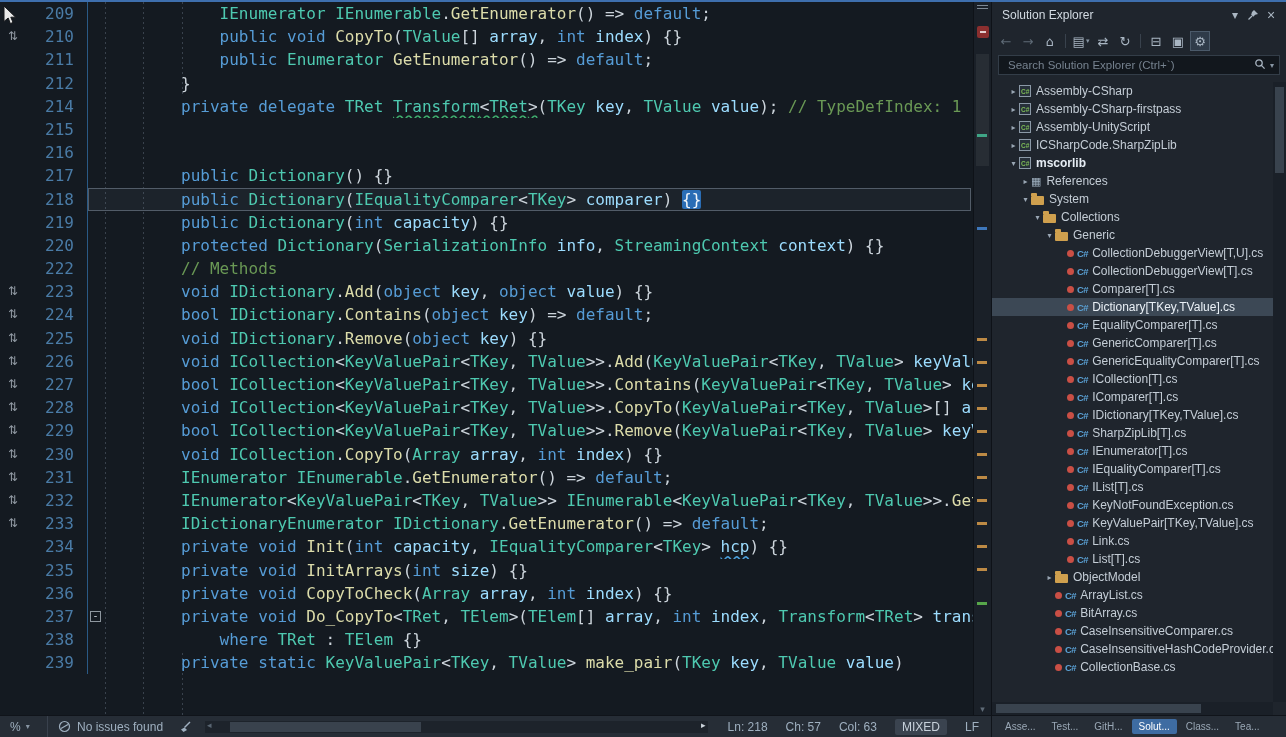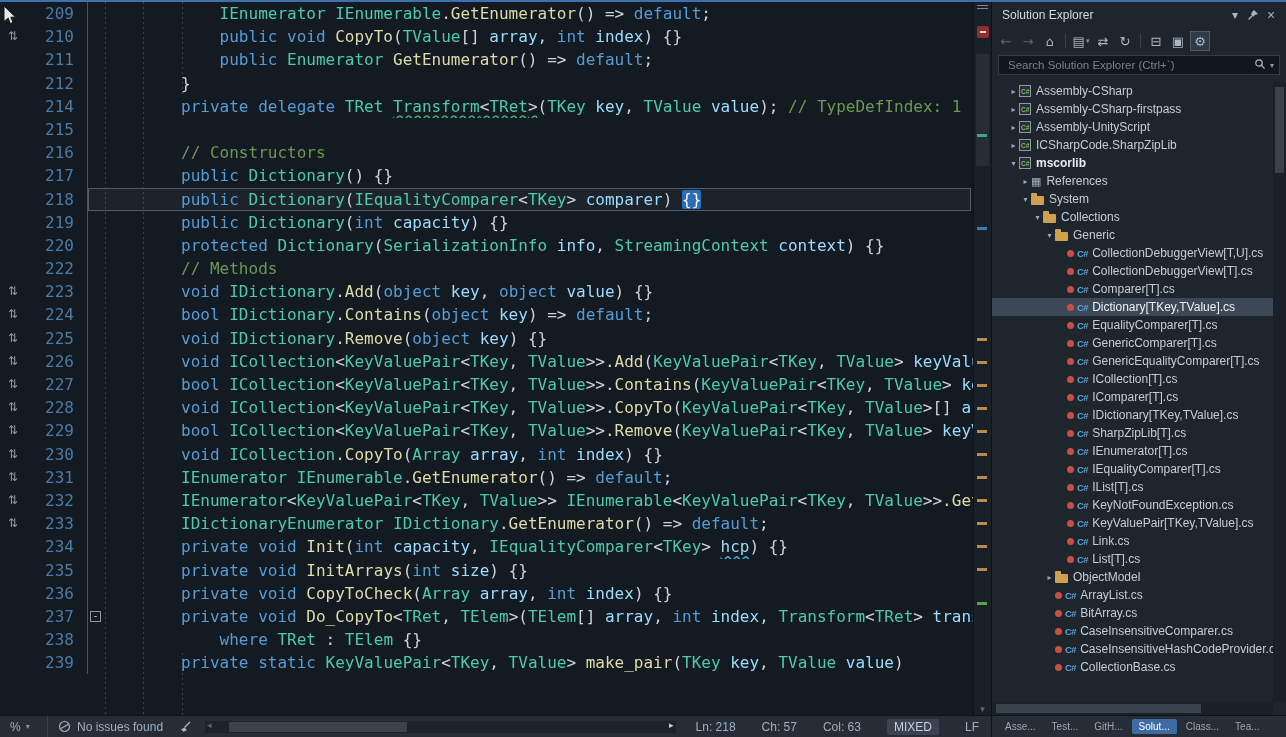--- a/index.html
+++ b/index.html
@@ -83,21 +83,21 @@
                 font-size:12px; color:#9fb0c0; }
   .zoom { width:48px; flex:none; display:flex; align-items:center; gap:5px; padding-left:10px; height:100%;
           border-right:1px solid #39414d; }
   .zoom .zcaret { font-size:8px; color:#8795a3; }
   .health { display:flex; align-items:center; gap:6px; padding:0 10px; flex:none; }
   .cleanup { width:24px; flex:none; display:flex; justify-content:center; }
   .hscroll { flex:1; height:12px; margin:0 8px; background:#1d232b; position:relative; }
   .hthumb { position:absolute; left:5%; top:1px; bottom:1px; width:38%; background:#39424d; }
   .hs-left { position:absolute; left:2px; top:-1px; color:#5a6673; font-size:9px; }
   .hs-right { position:absolute; right:2px; top:-1px; color:#cdd5dd; font-size:9px; }
-  .caret-info { display:flex; align-items:center; gap:26px; padding:0 12px; flex:none; }
+  .caret-info { display:flex; align-items:center; gap:18px; padding:0 12px; flex:none; }
   .chip { background:#3a434f; color:#c7d1db; padding:1px 7px; border-radius:2px; }
   .tool-tabs { width:295px; flex:none; display:flex; align-items:center; gap:2px; padding:0 6px; height:100%;
                border-left:1px solid #10141a; }
   .ttab { padding:2px 7px; font-size:10px; color:#9aa8b6; border-radius:2px; }
   .ttab.active { background:#3e6ca2; color:#ffffff; }
 </style>
 </head>
 <body>
 
 <div class="app">
@@ -108,21 +108,21 @@
       <div class="guide" style="left:143px"></div>
       <div class="guide" style="left:182px; height:94px"></div>
       <div class="guide" style="left:182px; top:651px; height:62px; bottom:auto"></div>
       <div class="code-lines">
           <div class="line"><span class="g-icons"></span><span class="g-num">209</span><span class="g-sep"></span><span class="g-outline"></span><span class="code"><span class="tk-w">            </span><span class="tk-t">IEnumerator</span><span class="tk-w"> </span><span class="tk-t">IEnumerable</span><span class="tk-w">.</span><span class="tk-m">GetEnumerator</span><span class="tk-w">() =&gt; </span><span class="tk-k">default</span><span class="tk-w">;</span></span></div>
           <div class="line"><span class="g-icons">⇅</span><span class="g-num">210</span><span class="g-sep"></span><span class="g-outline"></span><span class="code"><span class="tk-w">            </span><span class="tk-k">public</span><span class="tk-w"> </span><span class="tk-k">void</span><span class="tk-w"> </span><span class="tk-m">CopyTo</span><span class="tk-w">(</span><span class="tk-t">TValue</span><span class="tk-w">[] </span><span class="tk-p">array</span><span class="tk-w">, </span><span class="tk-k">int</span><span class="tk-w"> </span><span class="tk-p">index</span><span class="tk-w">) {}</span></span></div>
           <div class="line"><span class="g-icons"></span><span class="g-num">211</span><span class="g-sep"></span><span class="g-outline"></span><span class="code"><span class="tk-w">            </span><span class="tk-k">public</span><span class="tk-w"> </span><span class="tk-t">Enumerator</span><span class="tk-w"> </span><span class="tk-m">GetEnumerator</span><span class="tk-w">() =&gt; </span><span class="tk-k">default</span><span class="tk-w">;</span></span></div>
           <div class="line"><span class="g-icons"></span><span class="g-num">212</span><span class="g-sep"></span><span class="g-outline"></span><span class="code"><span class="tk-w">        }</span></span></div>
           <div class="line"><span class="g-icons"></span><span class="g-num">214</span><span class="g-sep"></span><span class="g-outline"></span><span class="code"><span class="tk-w">        </span><span class="tk-k">private</span><span class="tk-w"> </span><span class="tk-k">delegate</span><span class="tk-w"> </span><span class="tk-t">TRet</span><span class="tk-w"> </span><span class="tk-t tk-sqg">Transform</span><span class="tk-w tk-sqg">&lt;</span><span class="tk-t tk-sqg">TRet</span><span class="tk-w tk-sqg">&gt;</span><span class="tk-w">(</span><span class="tk-t">TKey</span><span class="tk-w"> </span><span class="tk-p">key</span><span class="tk-w">, </span><span class="tk-t">TValue</span><span class="tk-w"> </span><span class="tk-p">value</span><span class="tk-w">); </span><span class="tk-c">// TypeDefIndex: 1</span></span></div>
           <div class="line"><span class="g-icons"></span><span class="g-num">215</span><span class="g-sep"></span><span class="g-outline"></span><span class="code"></span></div>
-          <div class="line"><span class="g-icons"></span><span class="g-num">216</span><span class="g-sep"></span><span class="g-outline"></span><span class="code"><span class="tk-w">        </span><span class="tk-c">// Constructors</span></span></div>
+          <div class="line"><span class="g-icons"></span><span class="g-num">216</span><span class="g-sep"></span><span class="g-outline"></span></div>
           <div class="line"><span class="g-icons"></span><span class="g-num">217</span><span class="g-sep"></span><span class="g-outline"></span><span class="code"><span class="tk-w">        </span><span class="tk-k">public</span><span class="tk-w"> </span><span class="tk-t">Dictionary</span><span class="tk-w">() {}</span></span></div>
           <div class="line current"><span class="g-icons"></span><span class="g-num">218</span><span class="g-sep"></span><span class="g-outline"></span><span class="code"><span class="tk-w">        </span><span class="tk-k">public</span><span class="tk-w"> </span><span class="tk-t">Dictionary</span><span class="tk-w">(</span><span class="tk-t">IEqualityComparer</span><span class="tk-w">&lt;</span><span class="tk-t">TKey</span><span class="tk-w">&gt; </span><span class="tk-p">comparer</span><span class="tk-w">) </span><span class="tk-hl">{}</span></span></div>
           <div class="line"><span class="g-icons"></span><span class="g-num">219</span><span class="g-sep"></span><span class="g-outline"></span><span class="code"><span class="tk-w">        </span><span class="tk-k">public</span><span class="tk-w"> </span><span class="tk-t">Dictionary</span><span class="tk-w">(</span><span class="tk-k">int</span><span class="tk-w"> </span><span class="tk-p">capacity</span><span class="tk-w">) {}</span></span></div>
           <div class="line"><span class="g-icons"></span><span class="g-num">220</span><span class="g-sep"></span><span class="g-outline"></span><span class="code"><span class="tk-w">        </span><span class="tk-k">protected</span><span class="tk-w"> </span><span class="tk-t">Dictionary</span><span class="tk-w">(</span><span class="tk-t">SerializationInfo</span><span class="tk-w"> </span><span class="tk-p">info</span><span class="tk-w">, </span><span class="tk-t">StreamingContext</span><span class="tk-w"> </span><span class="tk-p">context</span><span class="tk-w">) {}</span></span></div>
           <div class="line"><span class="g-icons"></span><span class="g-num">222</span><span class="g-sep"></span><span class="g-outline"></span><span class="code"><span class="tk-w">        </span><span class="tk-c">// Methods</span></span></div>
           <div class="line"><span class="g-icons">⇅</span><span class="g-num">223</span><span class="g-sep"></span><span class="g-outline"></span><span class="code"><span class="tk-w">        </span><span class="tk-k">void</span><span class="tk-w"> </span><span class="tk-t">IDictionary</span><span class="tk-w">.</span><span class="tk-m">Add</span><span class="tk-w">(</span><span class="tk-k">object</span><span class="tk-w"> </span><span class="tk-p">key</span><span class="tk-w">, </span><span class="tk-k">object</span><span class="tk-w"> </span><span class="tk-p">value</span><span class="tk-w">) {}</span></span></div>
           <div class="line"><span class="g-icons">⇅</span><span class="g-num">224</span><span class="g-sep"></span><span class="g-outline"></span><span class="code"><span class="tk-w">        </span><span class="tk-k">bool</span><span class="tk-w"> </span><span class="tk-t">IDictionary</span><span class="tk-w">.</span><span class="tk-m">Contains</span><span class="tk-w">(</span><span class="tk-k">object</span><span class="tk-w"> </span><span class="tk-p">key</span><span class="tk-w">) =&gt; </span><span class="tk-k">default</span><span class="tk-w">;</span></span></div>
           <div class="line"><span class="g-icons">⇅</span><span class="g-num">225</span><span class="g-sep"></span><span class="g-outline"></span><span class="code"><span class="tk-w">        </span><span class="tk-k">void</span><span class="tk-w"> </span><span class="tk-t">IDictionary</span><span class="tk-w">.</span><span class="tk-m">Remove</span><span class="tk-w">(</span><span class="tk-k">object</span><span class="tk-w"> </span><span class="tk-p">key</span><span class="tk-w">) {}</span></span></div>
           <div class="line"><span class="g-icons">⇅</span><span class="g-num">226</span><span class="g-sep"></span><span class="g-outline"></span><span class="code"><span class="tk-w">        </span><span class="tk-k">void</span><span class="tk-w"> </span><span class="tk-t">ICollection</span><span class="tk-w">&lt;</span><span class="tk-t">KeyValuePair</span><span class="tk-w">&lt;</span><span class="tk-t">TKey</span><span class="tk-w">, </span><span class="tk-t">TValue</span><span class="tk-w">&gt;&gt;.</span><span class="tk-m">Add</span><span class="tk-w">(</span><span class="tk-t">KeyValuePair</span><span class="tk-w">&lt;</span><span class="tk-t">TKey</span><span class="tk-w">, </span><span class="tk-t">TValue</span><span class="tk-w">&gt; </span><span class="tk-p">keyValuePair</span></span></div>
           <div class="line"><span class="g-icons">⇅</span><span class="g-num">227</span><span class="g-sep"></span><span class="g-outline"></span><span class="code"><span class="tk-w">        </span><span class="tk-k">bool</span><span class="tk-w"> </span><span class="tk-t">ICollection</span><span class="tk-w">&lt;</span><span class="tk-t">KeyValuePair</span><span class="tk-w">&lt;</span><span class="tk-t">TKey</span><span class="tk-w">, </span><span class="tk-t">TValue</span><span class="tk-w">&gt;&gt;.</span><span class="tk-m">Contains</span><span class="tk-w">(</span><span class="tk-t">KeyValuePair</span><span class="tk-w">&lt;</span><span class="tk-t">TKey</span><span class="tk-w">, </span><span class="tk-t">TValue</span><span class="tk-w">&gt; </span><span class="tk-p">keyValuePair</span></span></div>

